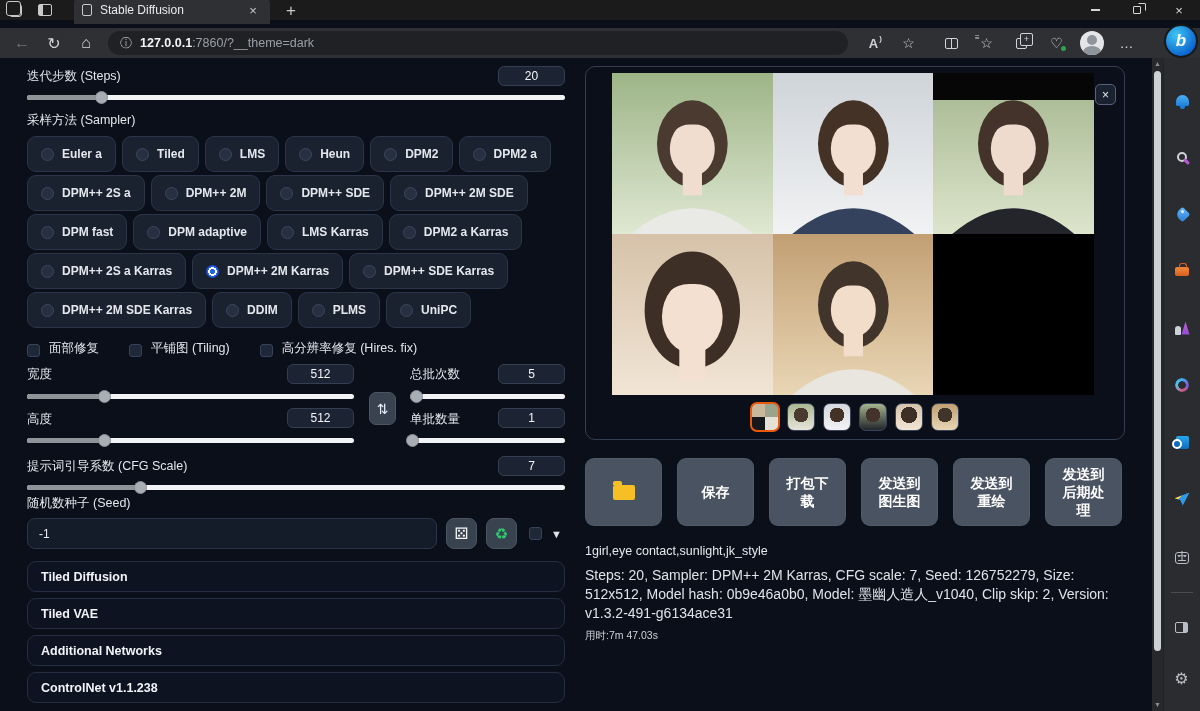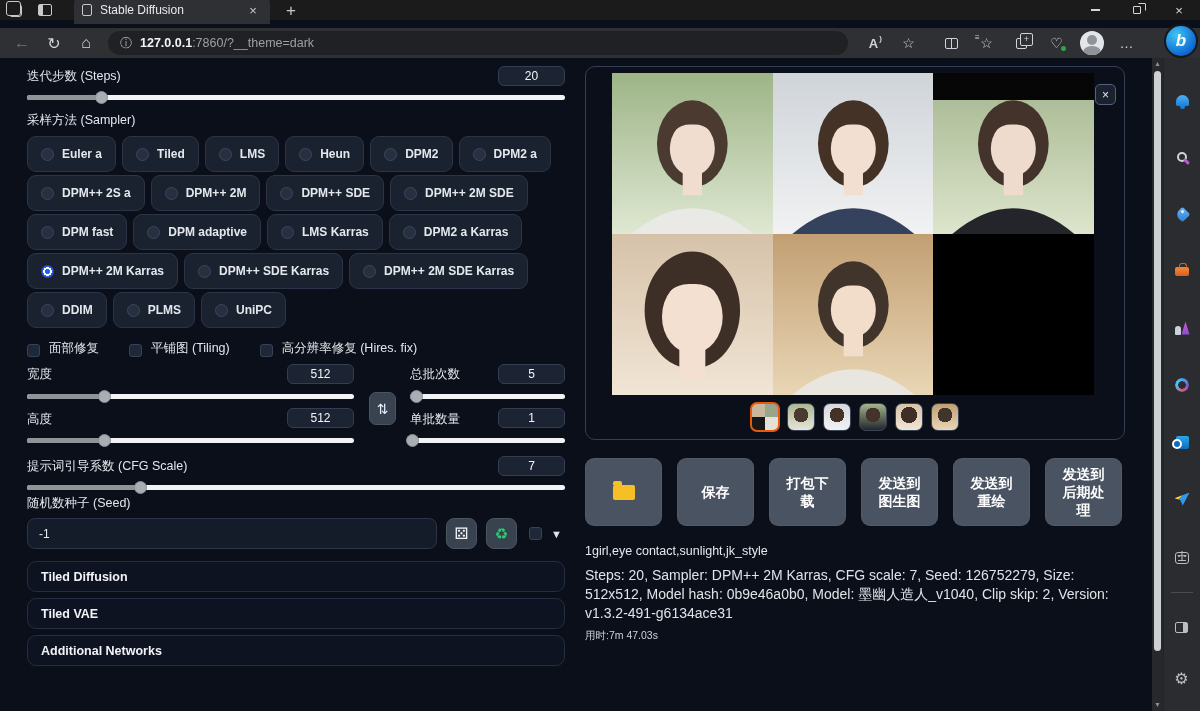--- a/index.html
+++ b/index.html
@@ -283,20 +283,24 @@
           <span class="radio"></span>
           <span>LMS Karras</span>
         </button>
 
 
         <button class="pill">
           <span class="radio"></span>
           <span>DPM2 a Karras</span>
         </button>
 
+        <button class="pill">
+          <span class="radio"></span>
+          <span>DPM++ 2S a Karras</span>
+        </button>
 
         <button class="pill selected">
           <span class="radio"></span>
           <span>DPM++ 2M Karras</span>
         </button>
 
         <button class="pill">
           <span class="radio"></span>
           <span>DPM++ SDE Karras</span>
         </button>
@@ -403,20 +407,24 @@
         <div class="acc">
           <span>Tiled VAE</span>
           <span class="ar"></span>
         </div>
 
         <div class="acc">
           <span>Additional Networks</span>
           <span class="ar"></span>
         </div>
 
+        <div class="acc">
+          <span>ControlNet v1.1.238</span>
+          <span class="ar"></span>
+        </div>
 
     </div>
 
   </div>
 
   <div class="gallery">
     <button class="g-close">×</button>
     <div class="grid">
 
         <div class="cell c1">

